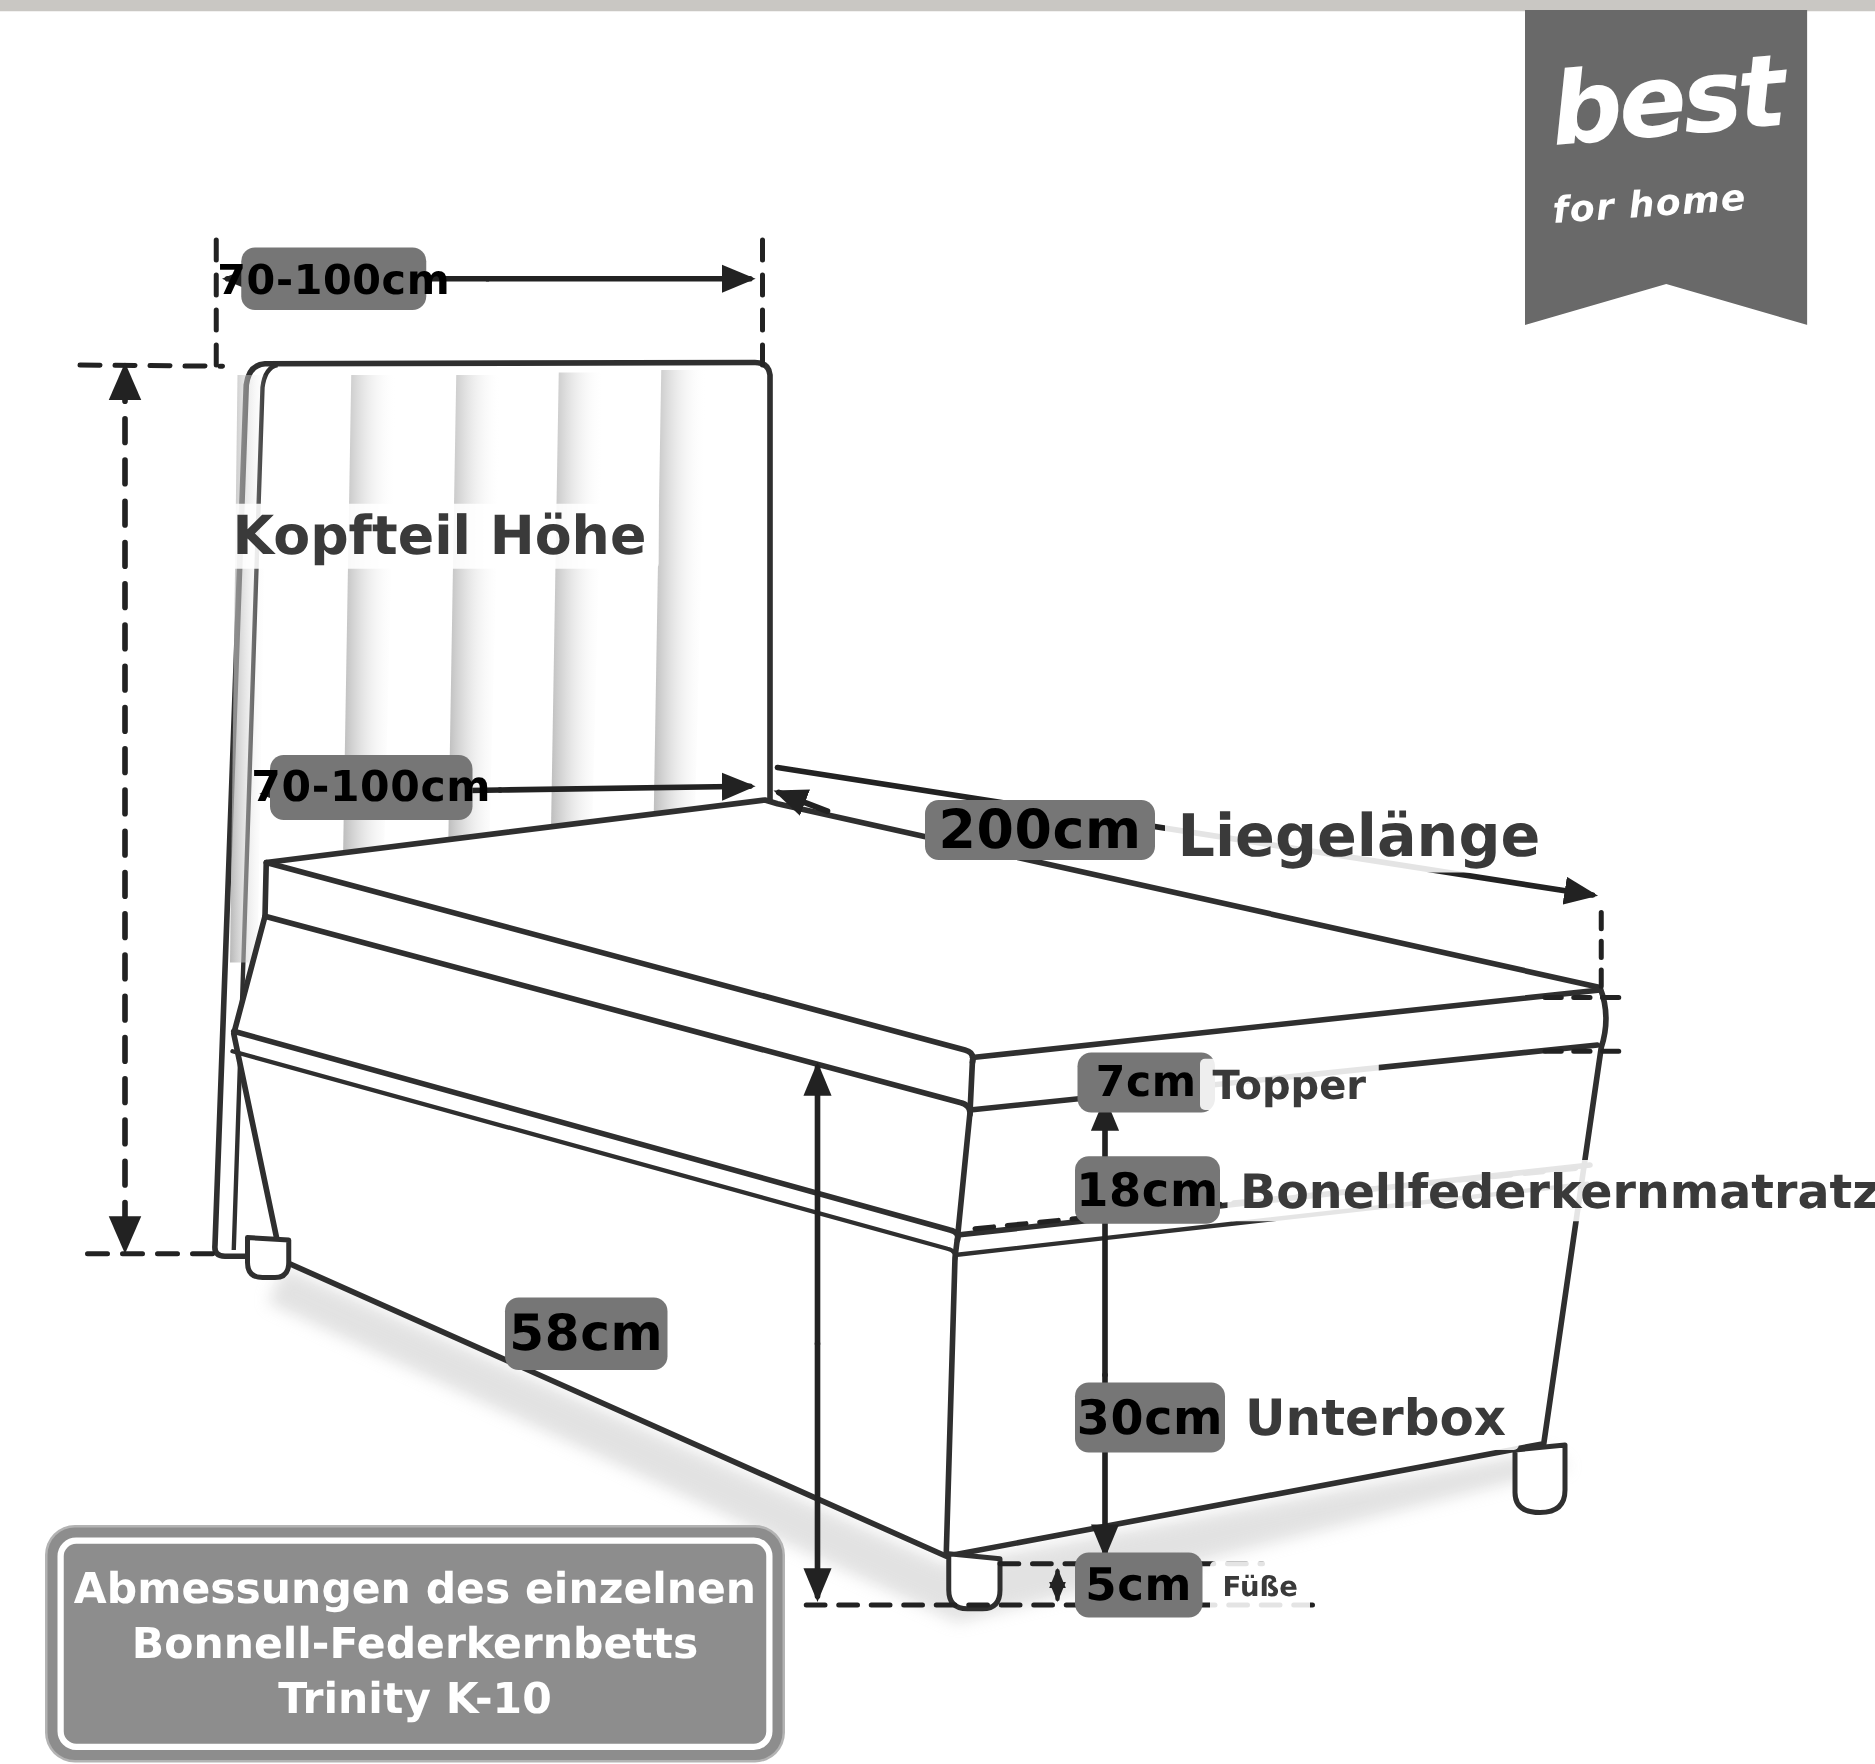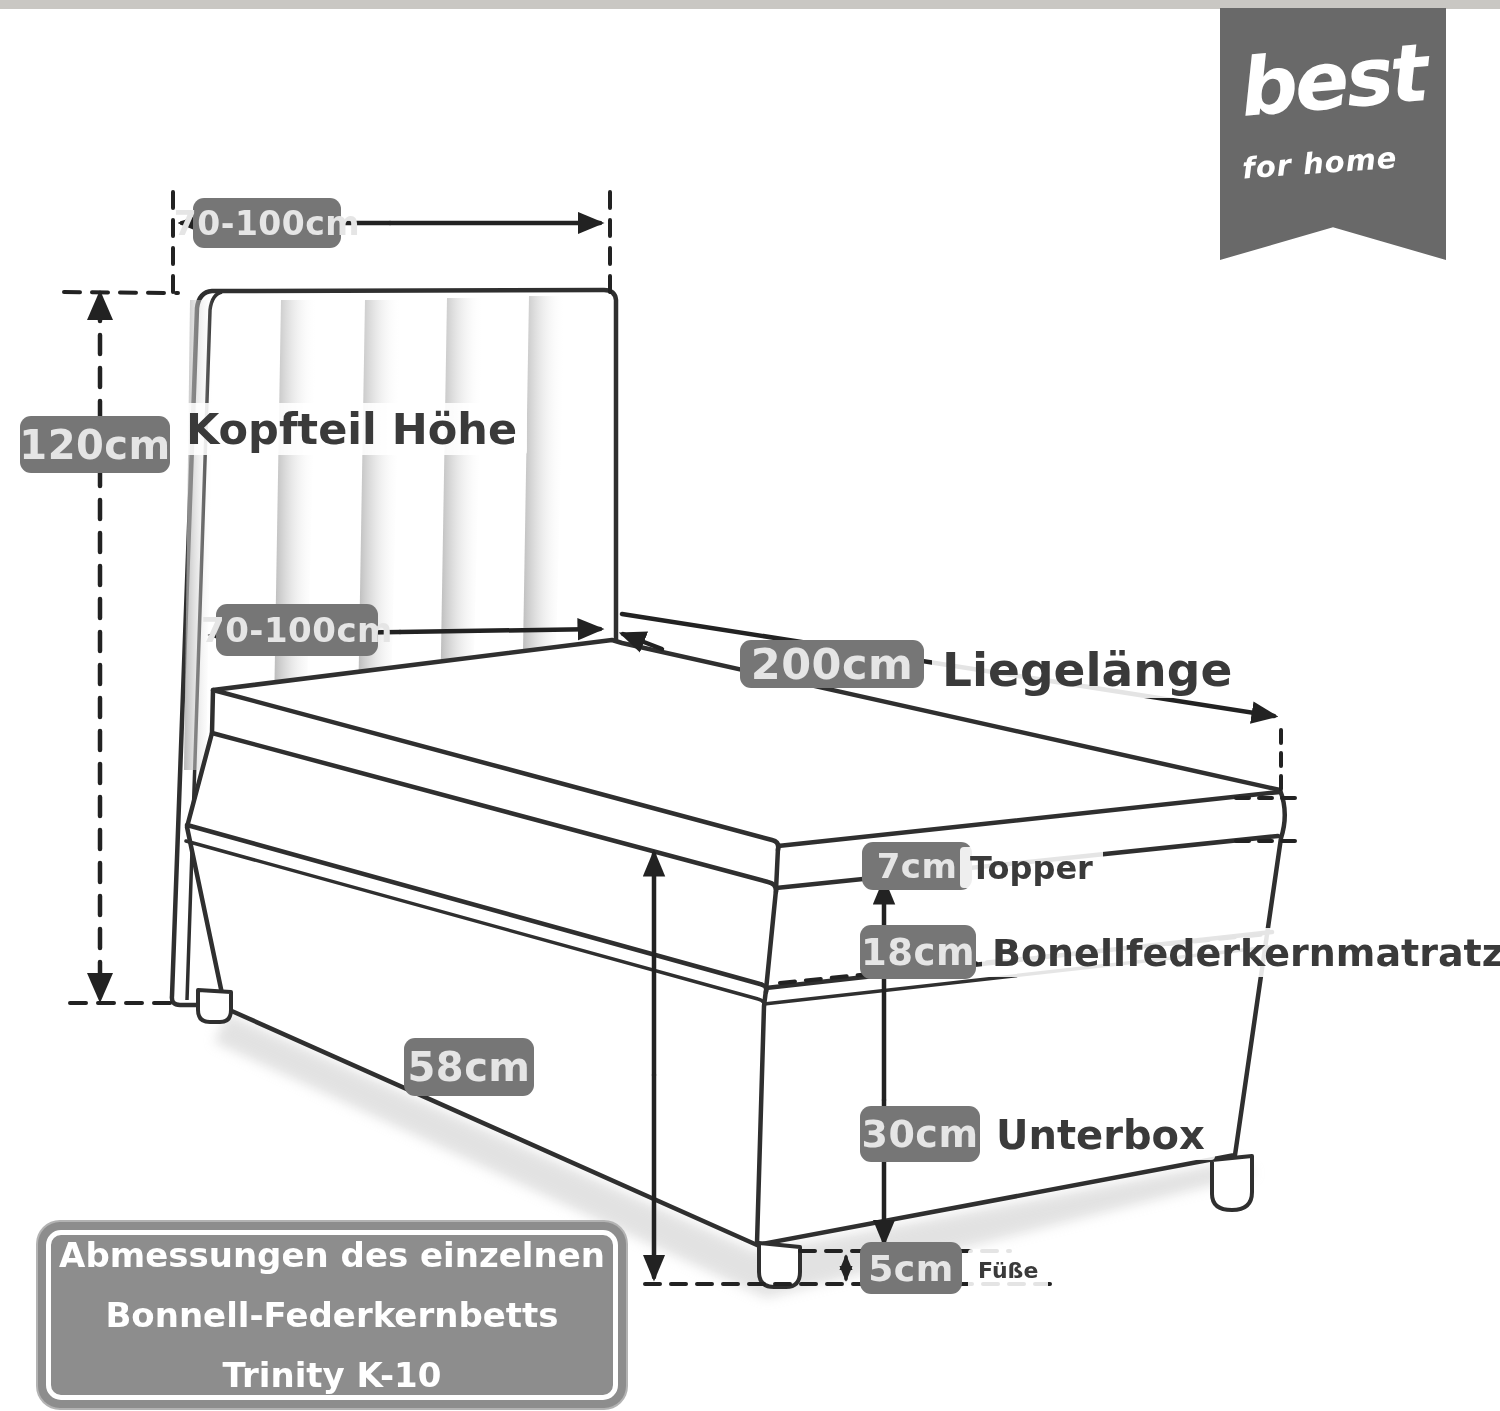--- a/index.html
+++ b/index.html
@@ -2,21 +2,21 @@
 <html><head>
 <meta charset="utf-8">
 <style>
   html,body{margin:0;padding:0;background:#fff;}
   #stage{position:relative;width:1500px;height:1411px;background:#ffffff;overflow:hidden;
          font-family:"DejaVu Sans","Liberation Sans",sans-serif;}
   #topbar{position:absolute;left:0;top:0;width:1500px;height:9px;background:#c9c7c3;}
   #art{position:absolute;left:0;top:0;}
 
   
-  .badge{position:absolute;background:#767676;color:#e5e5e5;font-weight:bold;
+  .badge{position:absolute;background:#767676;color:#000000;font-weight:bold;
          border-radius:11px;display:flex;align-items:center;justify-content:center;
          white-space:nowrap;letter-spacing:0.5px;}
   
   .lbl{position:absolute;background:rgba(255,255,255,0.88);color:#3a3a3a;font-weight:bold;
        display:flex;align-items:center;white-space:nowrap;padding:0 10px;border-radius:4px;}
 
   .b-kb{left:193px;top:198px;width:148px;height:50px;font-size:33px;}
   .l-kb{left:348px;top:200px;height:47px;font-size:39px;}
   .b-kh{left:20px;top:416px;width:150px;height:57px;font-size:40px;}
   .l-kh{left:176px;top:403px;height:52px;font-size:43px;}
@@ -42,21 +42,21 @@
           font-size:80px;font-weight:bold;font-style:italic;letter-spacing:-3px;
           transform:rotate(-5deg);}
   #ribbon .tagline{position:absolute;left:22px;top:138px;color:#fff;font-size:29px;
           font-weight:bold;font-style:italic;letter-spacing:1px;transform:rotate(-4deg);}
 
   
   #infobox{position:absolute;left:38px;top:1222px;width:588px;height:186px;background:#8d8d8d;
            border-radius:22px;padding:8px;box-sizing:border-box;box-shadow:0 0 0 2px #b3b3b3;}
   #infobox .inner{width:100%;height:100%;border:5px solid #ffffff;border-radius:15px;
            box-sizing:border-box;display:flex;flex-direction:column;align-items:center;
-           justify-content:center;gap:20px;}
+           justify-content:center;gap:4px;}
   #infobox .line{color:#ffffff;font-weight:bold;font-size:34px;white-space:nowrap;}
 </style>
 </head>
 <body>
 
 <div id="stage">
   <div id="topbar"></div>
 
   <svg id="art" width="1500" height="1411" viewBox="0 0 1500 1411">
     <defs>
@@ -148,21 +148,20 @@
 
       <line x1="800" y1="1251" x2="1010" y2="1251" stroke-width="4" stroke-dasharray="15 11"></line>
       <line x1="645" y1="1284" x2="1058" y2="1284" stroke-width="4" stroke-dasharray="15 11"></line>
       <line x1="846" y1="1268" x2="846" y2="1257" stroke-width="3.5" marker-end="url(#arrow-s)"></line>
       <line x1="846" y1="1268" x2="846" y2="1279" stroke-width="3.5" marker-end="url(#arrow-s)"></line>
     </g>
   </svg>
 
   <div class="badge b-kb">70-100cm</div>
 
-  <div class="badge b-kh">120cm</div>
   <div class="lbl l-kh">Kopfteil Höhe</div>
 
   <div class="badge b-lb">70-100cm</div>
 
   <div class="badge b-ll">200cm</div>
   <div class="lbl l-ll">Liegelänge</div>
 
   <div class="badge b-to">7cm</div>
   <div class="lbl l-to">Topper</div>
 

